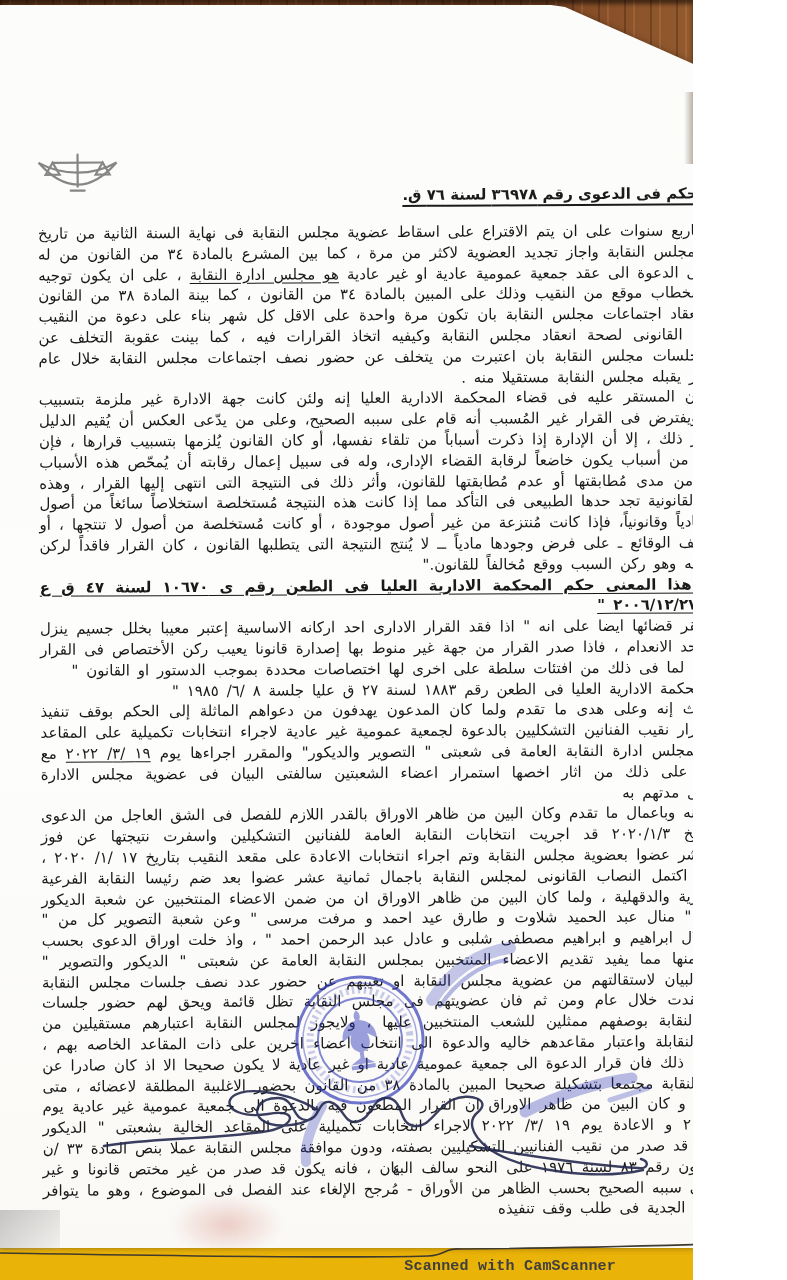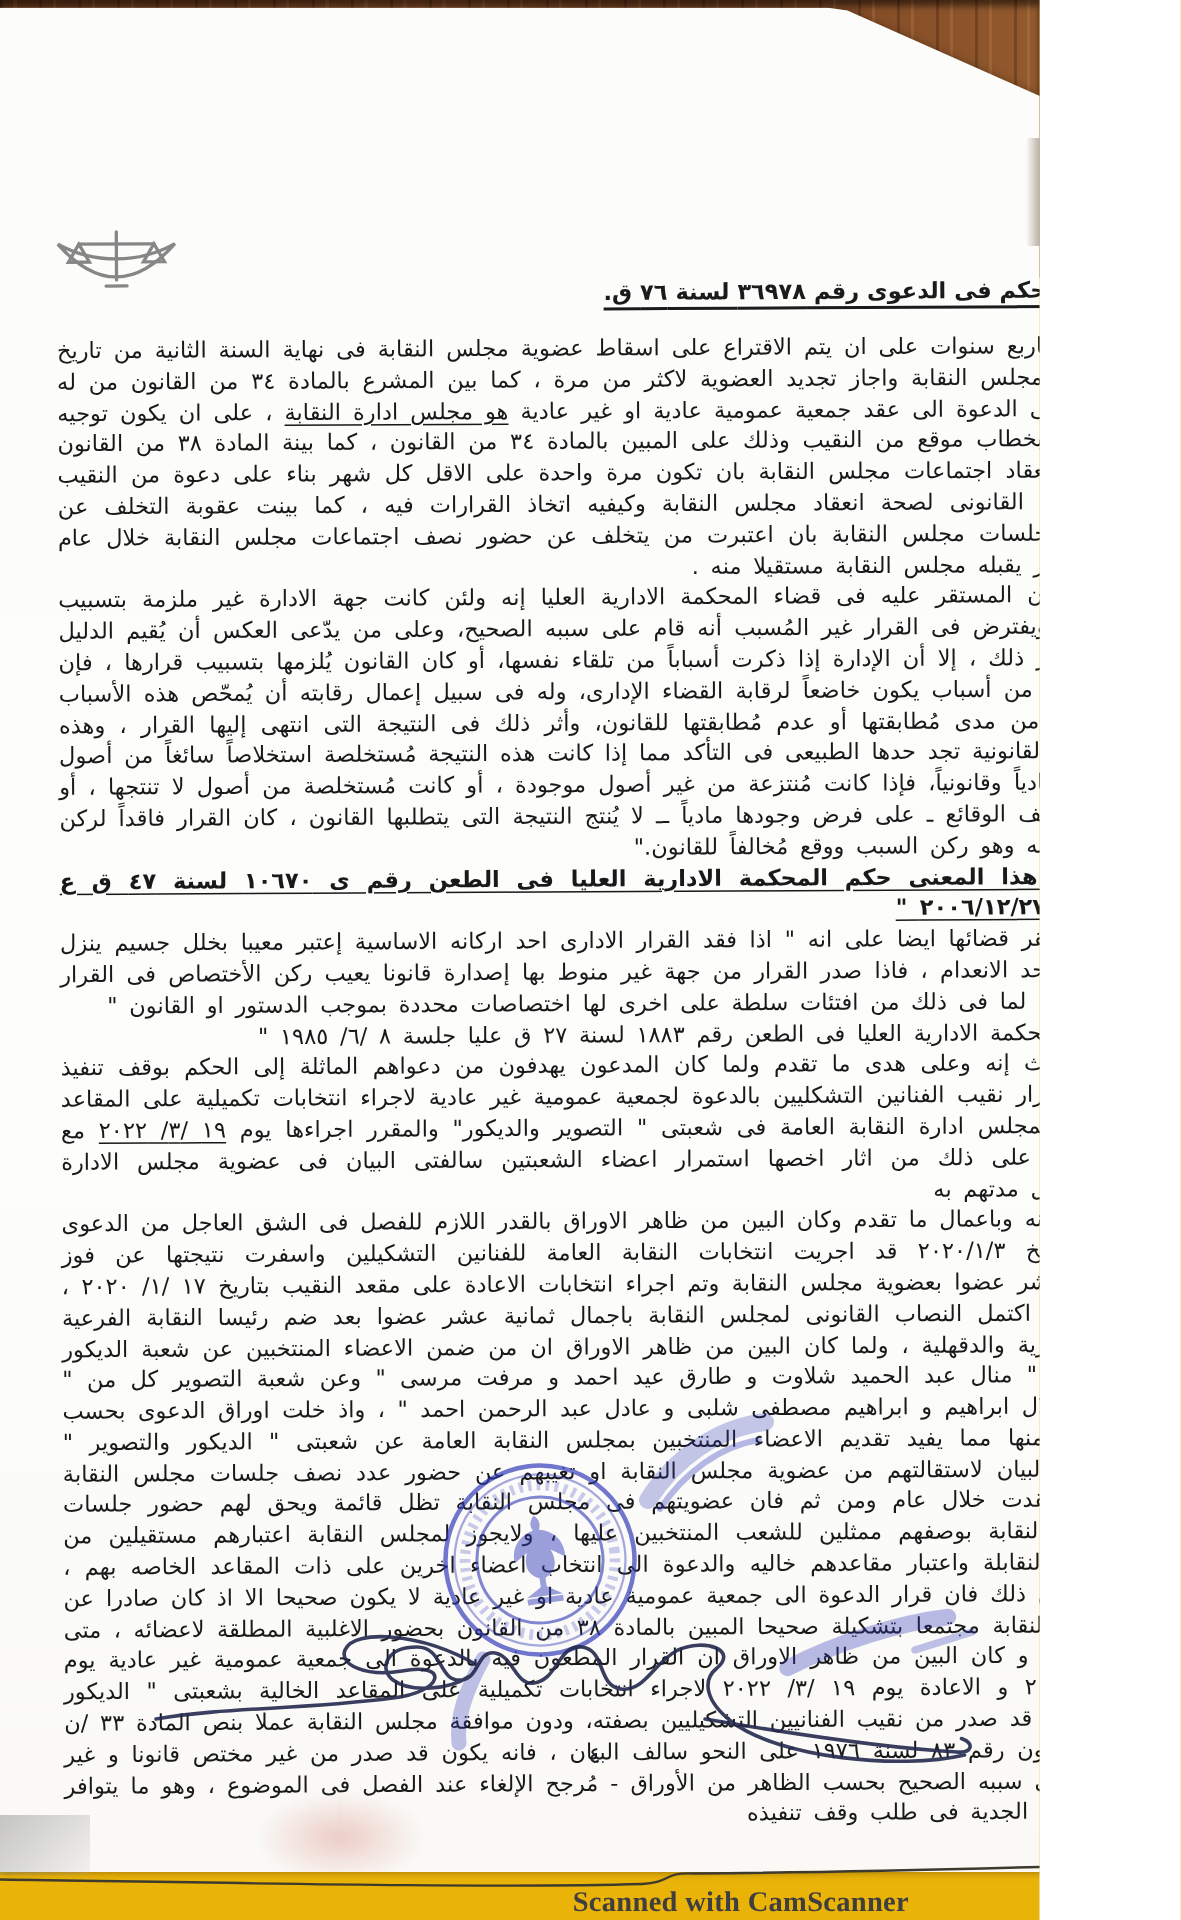--- a/index.html
+++ b/index.html
@@ -28,22 +28,22 @@
   .body-text .u{text-decoration:underline;text-underline-offset:3px;margin-top:36px;}
   .body-text .b{font-weight:bold;}
   .page-num{position:absolute;top:1156px;left:50%;transform:translateX(-50%);
          font-size:15px;color:#20202a;}
   .overlay{position:absolute;inset:0;pointer-events:none;}
   .smudge-pink{position:absolute;left:168px;top:1188px;width:112px;height:62px;
          background:radial-gradient(closest-side,rgba(224,168,158,.55),rgba(224,168,158,0));
          filter:blur(2px);}
   .smudge-gray{position:absolute;left:0;top:1210px;width:60px;height:40px;
          background:linear-gradient(135deg,rgba(110,110,110,.38),rgba(185,185,185,.12));}
-  .camscanner{position:absolute;top:1258px;right:87px;font-family:Liberation Serif, serif;
-         font-weight:600;font-size:19px;color:#3f3f3f;letter-spacing:.2px;}
+  .camscanner{position:absolute;top:1258px;right:77px;font-family:Liberation Mono, monospace;
+         font-weight:600;font-size:15px;color:#3f3f3f;letter-spacing:.2px;}
 </style>
 </head>
 <body>
 
 <div class="canvas">
 
   <div class="wood"></div>
 
   <div class="paper-wrap">
     <div class="paper">

